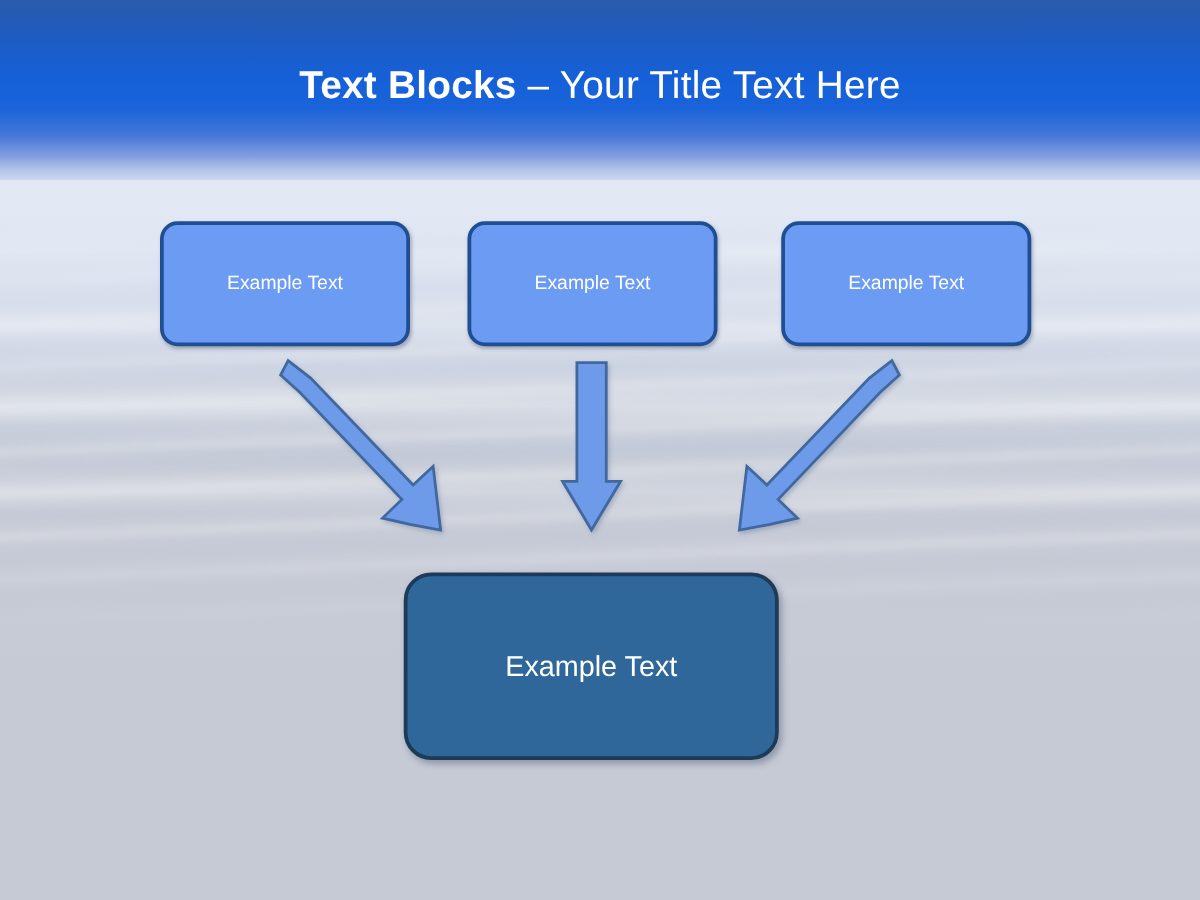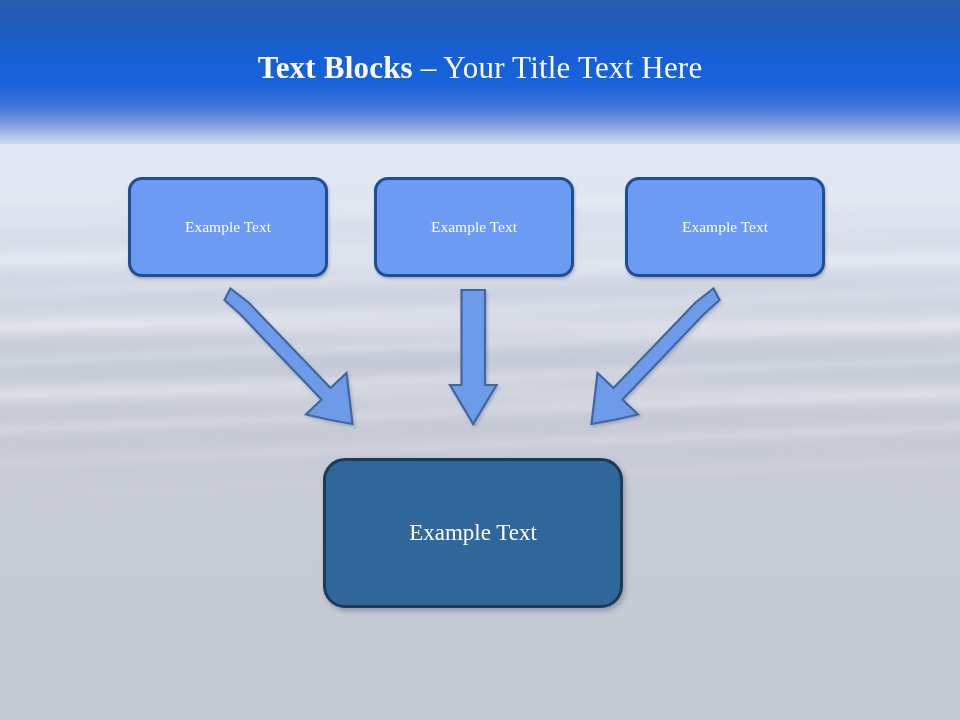--- a/index.html
+++ b/index.html
@@ -5,21 +5,21 @@
   html, body {
     margin: 0;
     padding: 0;
     background: #ffffff;
   }
   #slide {
     position: relative;
     width: 960px;
     height: 720px;
     overflow: hidden;
-    font-family: Liberation Serif, serif;
+    font-family: Liberation Sans, sans-serif;
     background: #c6ccd8;
   }
 
   
   .bg-base {
     position: absolute;
     left: 0; top: 0;
     width: 960px; height: 720px;
     background:
       linear-gradient(to bottom,

